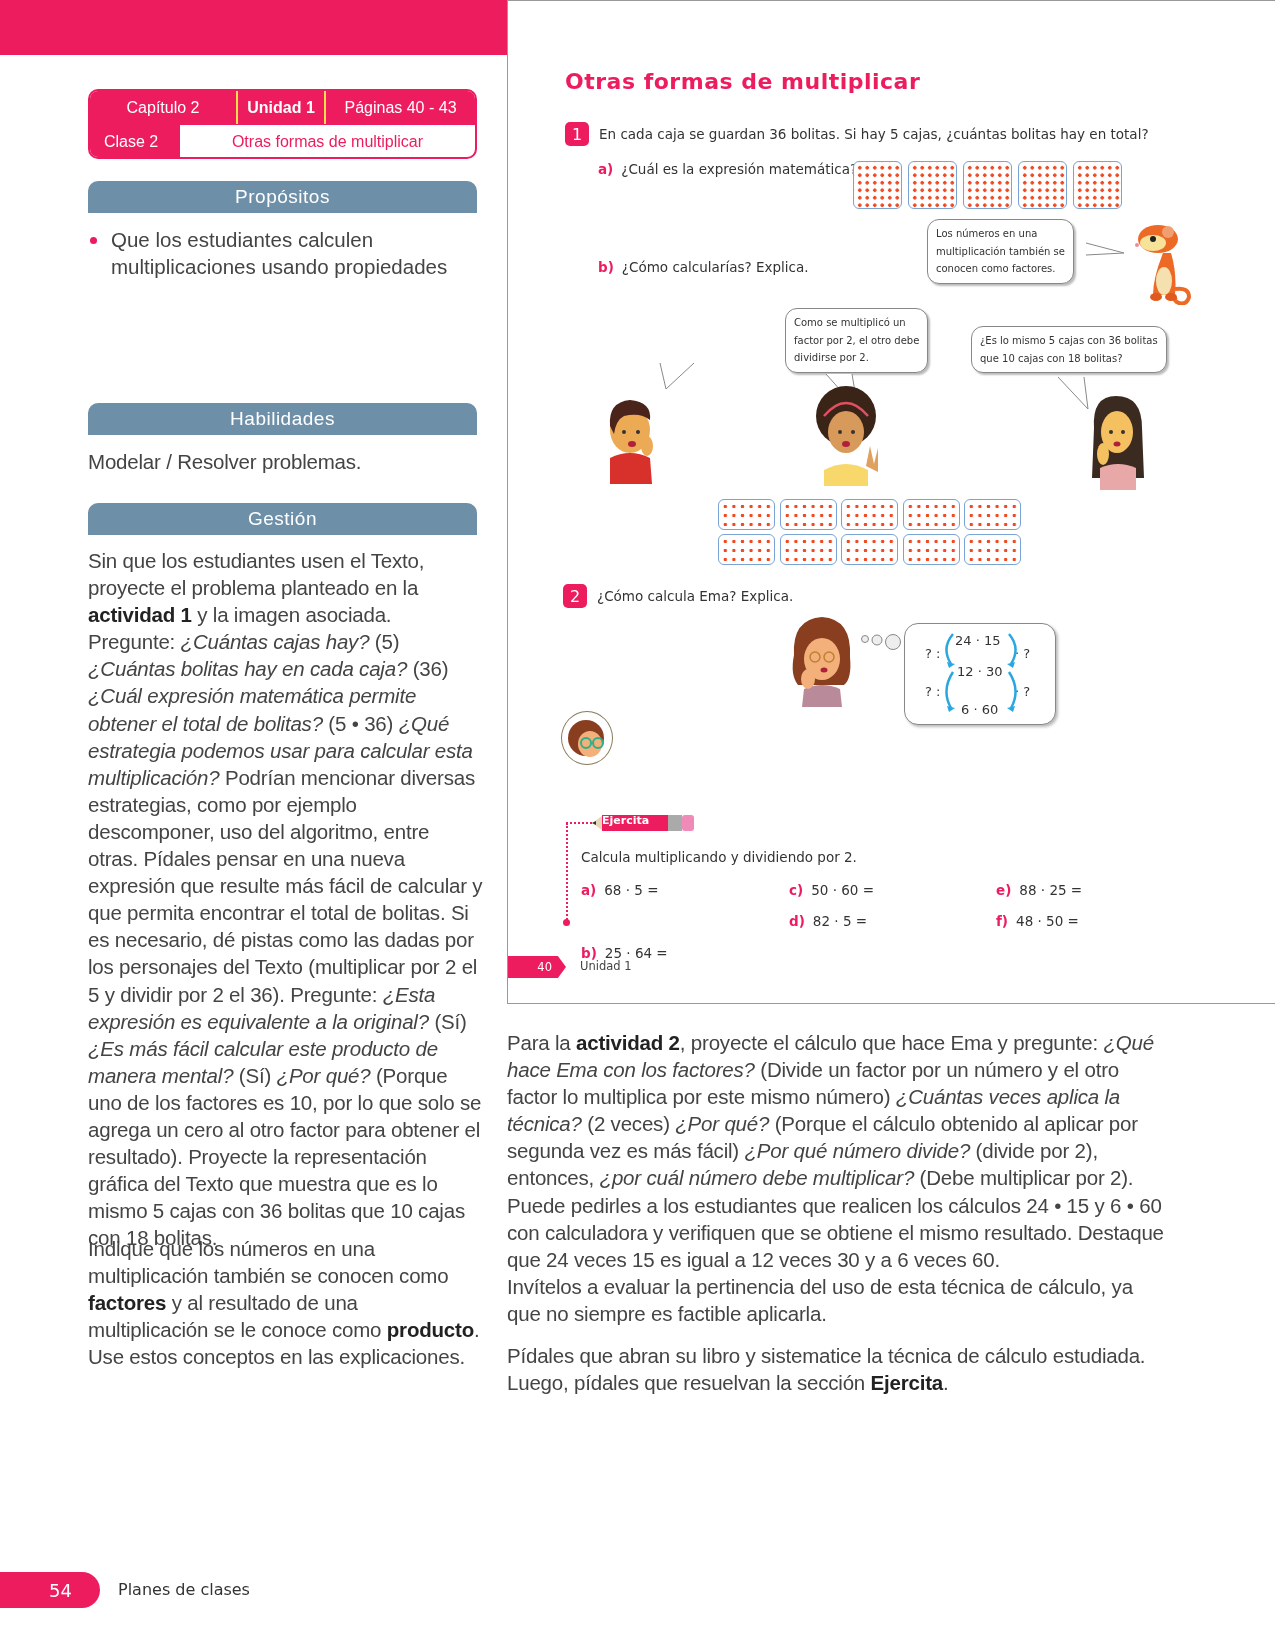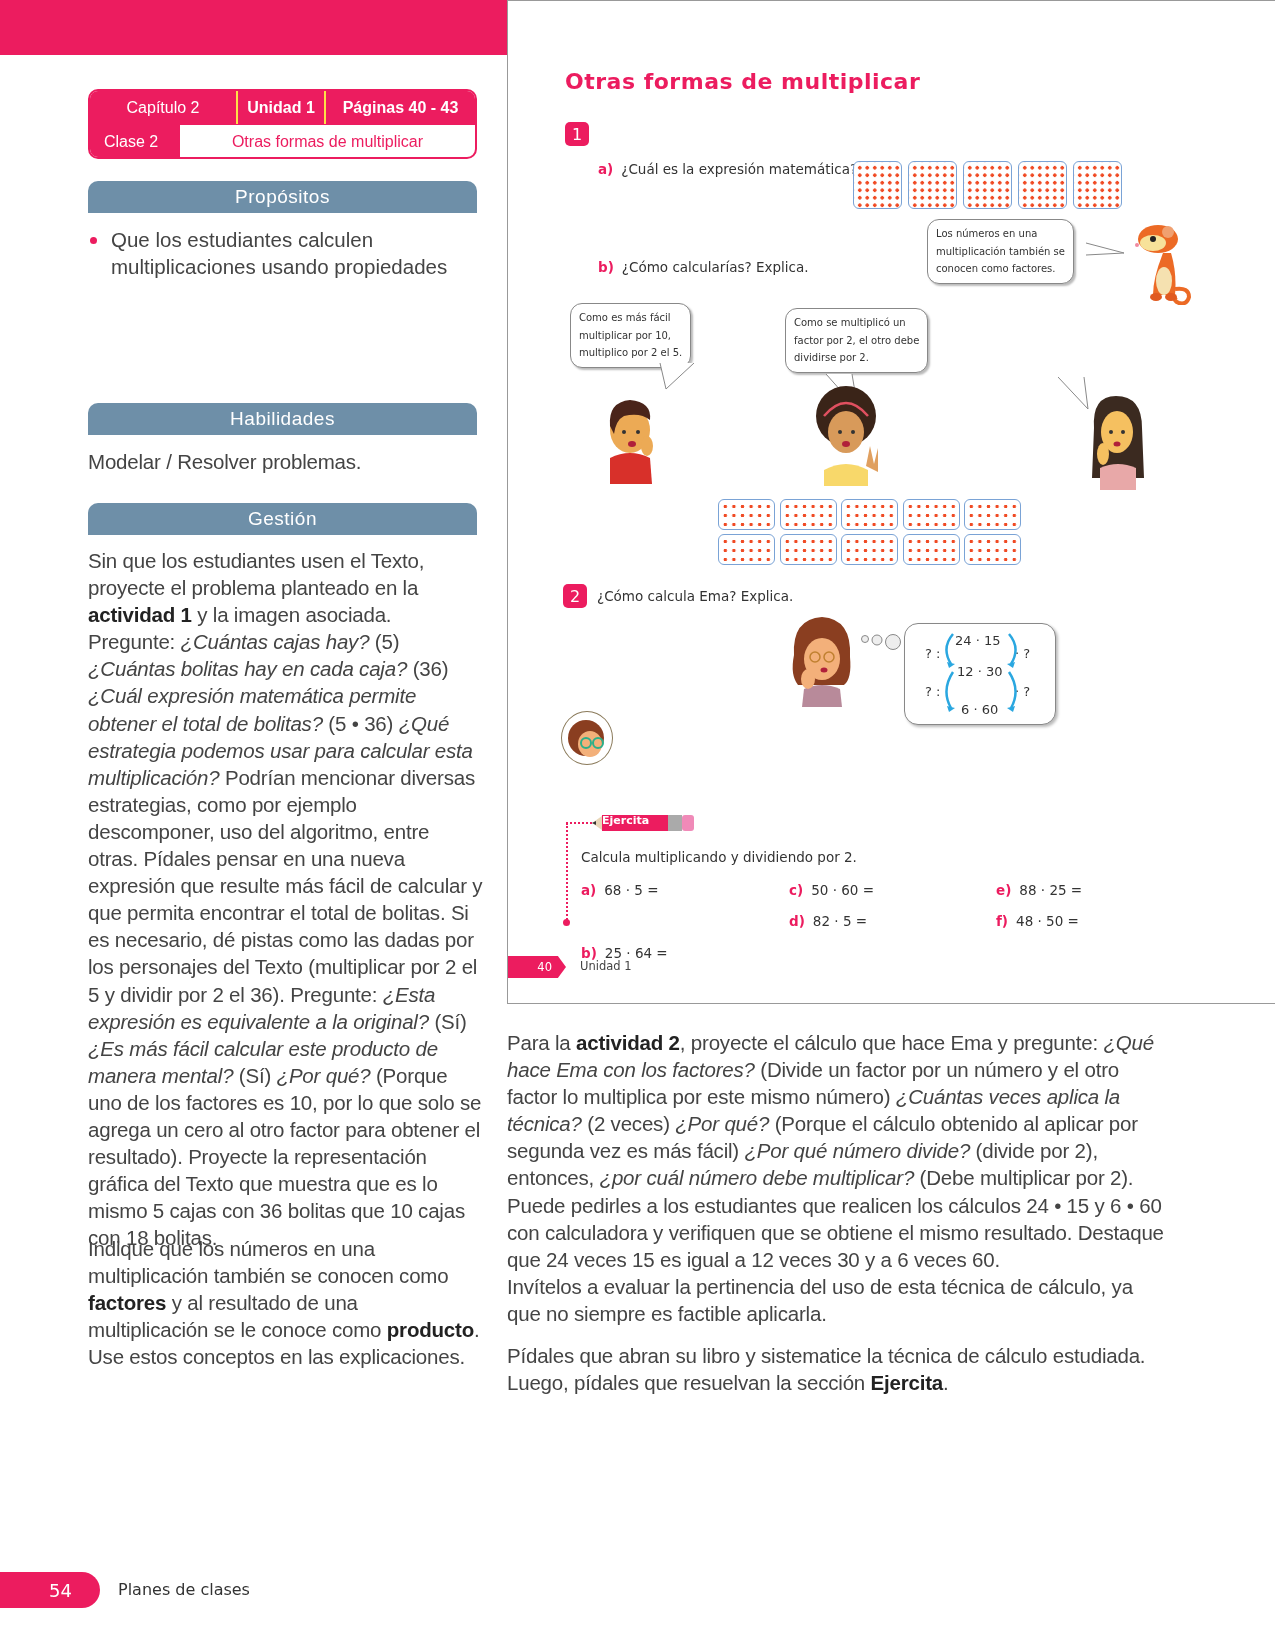--- a/index.html
+++ b/index.html
@@ -5,21 +5,21 @@
   * { box-sizing: border-box; margin: 0; padding: 0; }
   html, body { width: 1275px; height: 1650px; background: #ffffff; overflow: hidden; }
   body { position: relative; font-family: "Liberation Sans", sans-serif; color: #333; }
 
   .topbar { position: absolute; left: 0; top: 0; width: 508px; height: 55px; background: #ec1c5f; }
 
   
   .hdr-table { position: absolute; left: 88px; top: 89px; width: 389px; height: 70px; border: 2px solid #ec1c5f; border-radius: 10px; overflow: hidden; }
   .hdr-row1 { display: flex; height: 33px; background: #ec1c5f; color: #fff; font-size: 16px; }
   .hdr-row1 > div { display: flex; align-items: center; justify-content: center; border-right: 2px solid #fde047; }
-  .hdr-row1 > div:last-child { border-right: none; font-weight: bold; }
+  .hdr-row1 > div:last-child { border-right: none; }
   .hdr-row2 { display: flex; height: 35px; font-size: 16px; }
   .hdr-row2 .cl { width: 90px; background: #ec1c5f; color: #fff; display: flex; align-items: center; padding-left: 14px; }
   .hdr-row2 .ct { flex: 1; color: #ec1c5f; display: flex; align-items: center; justify-content: center; border-top: 1px solid #ec1c5f; }
 
   .sec-head { position: absolute; left: 88px; width: 389px; height: 32px; background: #6e8fa8; color: #fff; font-size: 19px; display: flex; align-items: center; justify-content: center; border-radius: 10px 10px 0 0; letter-spacing: 0.5px; }
 
   .bullets { position: absolute; left: 88px; top: 226px; width: 395px; list-style: none; font-size: 20.5px; line-height: 27px; color: #444; }
   .bullets li { position: relative; padding-left: 23px; margin-bottom: 18px; }
   .bullets li::before { content: ""; position: absolute; left: 2px; top: 11px; width: 7px; height: 7px; border-radius: 50%; background: #ec1c5f; }
 
@@ -90,20 +90,21 @@
 <div class="ptext rich" style="top:547px"><span>Sin que los estudiantes usen el Texto, proyecte el problema planteado en la </span><b>actividad 1</b><span> y la imagen asociada. Pregunte: </span><i>¿Cuántas cajas hay?</i><span> (5) </span><i>¿Cuántas bolitas hay en cada caja?</i><span> (36) </span><i>¿Cuál expresión matemática permite obtener el total de bolitas?</i><span> (5 • 36) </span><i>¿Qué estrategia podemos usar para calcular esta multiplicación?</i><span> Podrían mencionar diversas estrategias, como por ejemplo descomponer, uso del algoritmo, entre otras. Pídales pensar en una nueva expresión que resulte más fácil de calcular y que permita encontrar el total de bolitas. Si es necesario, dé pistas como las dadas por los personajes del Texto (multiplicar por 2 el 5 y dividir por 2 el 36). Pregunte: </span><i>¿Esta expresión es equivalente a la original?</i><span> (Sí) </span><i>¿Es más fácil calcular este producto de manera mental?</i><span> (Sí) </span><i>¿Por qué?</i><span> (Porque uno de los factores es 10, por lo que solo se agrega un cero al otro factor para obtener el resultado). Proyecte la representación gráfica del Texto que muestra que es lo mismo 5 cajas con 36 bolitas que 10 cajas con 18 bolitas.</span></div>
 <div class="ptext rich" style="top:1235px"><span>Indique que los números en una multiplicación también se conocen como </span><b>factores</b><span> y al resultado de una multiplicación se le conoce como </span><b>producto</b><span>. Use estos conceptos en las explicaciones.</span></div>
 <div class="ptext rich" style="top:1029px;left:507px;width:660px;white-space:pre-line"><span>Para la </span><b>actividad 2</b><span>, proyecte el cálculo que hace Ema y pregunte: </span><i>¿Qué hace Ema con los factores?</i><span> (Divide un factor por un número y el otro factor lo multiplica por este mismo número) </span><i>¿Cuántas veces aplica la técnica?</i><span> (2 veces) </span><i>¿Por qué?</i><span> (Porque el cálculo obtenido al aplicar por segunda vez es más fácil) </span><i>¿Por qué número divide?</i><span> (divide por 2), entonces, </span><i>¿por cuál número debe multiplicar?</i><span> (Debe multiplicar por 2). Puede pedirles a los estudiantes que realicen los cálculos 24 • 15 y 6 • 60 con calculadora y verifiquen que se obtiene el mismo resultado. Destaque que 24 veces 15 es igual a 12 veces 30 y a 6 veces 60.</span><span>
 Invítelos a evaluar la pertinencia del uso de esta técnica de cálculo, ya que no siempre es factible aplicarla.</span></div>
 <div class="ptext rich" style="top:1342px;left:507px;width:660px"><span>Pídales que abran su libro y sistematice la técnica de cálculo estudiada. Luego,  pídales que resuelvan la sección </span><b>Ejercita</b><span>.</span></div>
 
 <div class="book">
   <div class="b-title">Otras formas de multiplicar</div>
 
   <div class="num-badge" style="left:57px;top:121px">1</div>
+  <div class="b-text" style="left:91px;top:125px">En cada caja se guardan 36 bolitas. Si hay 5 cajas, ¿cuántas bolitas hay en total?</div>
 
   <div class="b-text" style="left:90px;top:160px">
     <span class="b-lbl">a)</span><span>¿Cuál es la expresión matemática?</span>
   </div>
   <div id="topBoxes">
       <div class="box tall" style="left: 345px; top: 160px;"></div>
       <div class="box tall" style="left: 400px; top: 160px;"></div>
       <div class="box tall" style="left: 455px; top: 160px;"></div>
       <div class="box tall" style="left: 510px; top: 160px;"></div>
       <div class="box tall" style="left: 565px; top: 160px;"></div>
@@ -128,38 +129,37 @@
     <ellipse cx="35" cy="16" rx="20" ry="14" fill="#ec6a25"></ellipse>
     <ellipse cx="30" cy="20" rx="13" ry="8" fill="#f7e29a"></ellipse>
     <circle cx="45" cy="9" r="6" fill="#f0a070"></circle>
     <circle cx="30" cy="16" r="3" fill="#222"></circle>
     <circle cx="14" cy="22" r="2" fill="#f08aa0"></circle>
     <path d="M52 66 q14 -2 14 8 q-2 8 -10 6 q-6 -2 -3 -6" fill="none" stroke="#ec6a25" stroke-width="4"></path>
     <ellipse cx="33" cy="74" rx="6" ry="4" fill="#e05a20"></ellipse>
     <ellipse cx="48" cy="74" rx="6" ry="4" fill="#e05a20"></ellipse>
   </svg>
 
-  <div class="bubble" style="left:62px;top:302px">
-    <div>Como es más fácil</div>
-    <div>multiplicar por 10,</div>
-    <div>multiplico por 2 el 5.</div>
-  </div>
   <svg class="tail" style="left:150px;top:362px" width="40" height="30">
       <polyline points="2,0 8,26 36,0" fill="#fff" stroke="#888" stroke-width="1"></polyline>
     </svg>
 
   <div class="bubble" style="left:277px;top:307px">
     <div>Como se multiplicó un</div>
     <div>factor por 2, el otro debe</div>
     <div>dividirse por 2.</div>
   </div>
   <svg class="tail" style="left:318px;top:373px" width="40" height="40">
       <polyline points="0,0 32,36 26,0" fill="#fff" stroke="#888" stroke-width="1"></polyline>
     </svg>
 
+  <div class="bubble" style="left:463px;top:325px">
+    <div>¿Es lo mismo 5 cajas con 36 bolitas</div>
+    <div>que 10 cajas con 18 bolitas?</div>
+  </div>
   <svg class="tail" style="left:550px;top:376px" width="40" height="36">
       <polyline points="0,0 30,32 26,0" fill="#fff" stroke="#888" stroke-width="1"></polyline>
     </svg>
 
   <svg style="position:absolute;left:92px;top:393px" width="62" height="92" viewBox="0 0 62 92">
     <path d="M10 64 Q30 54 50 64 L52 90 L10 90 Z" fill="#d8302a"></path>
     <ellipse cx="30" cy="36" rx="20" ry="23" fill="#ecaa55"></ellipse>
     <path d="M10 32 Q8 8 30 6 Q52 8 50 26 Q40 18 24 22 Q16 26 14 40 Z" fill="#4a241a"></path>
     <circle cx="24" cy="38" r="2" fill="#333"></circle>
       <circle cx="38" cy="38" r="2" fill="#333"></circle>

